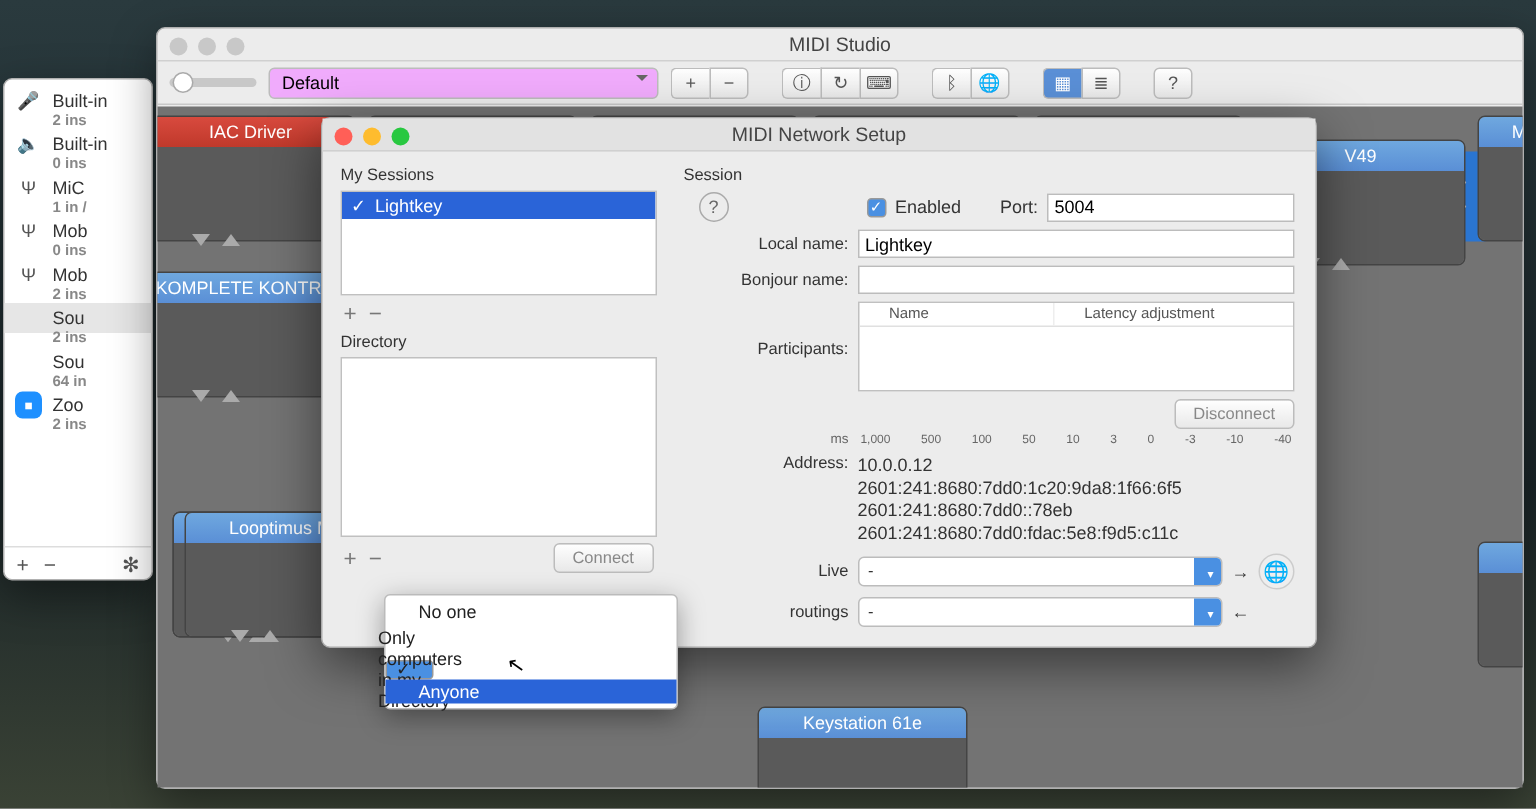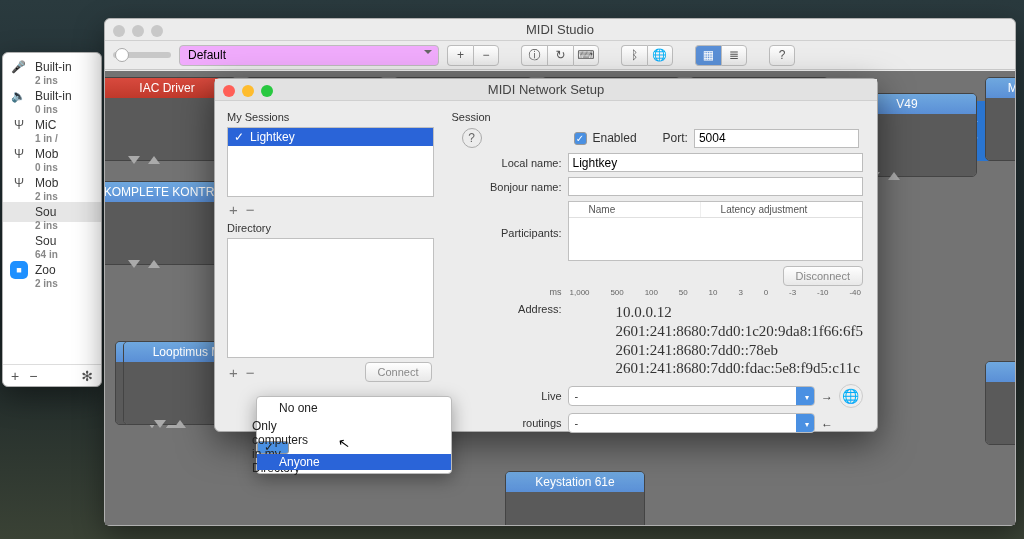--- a/index.html
+++ b/index.html
@@ -59,21 +59,21 @@
   .row label.r { width:110px; text-align:right; font-size:11px; }
   .txt-in { background:#fff; border:1px solid #bcbcbc; height:19px; padding:0 4px; font-size:12px; flex:1; }
   .txt-in.sm { flex:0 0 60px; }
   .chk { width:13px; height:13px; border:1px solid #999; border-radius:3px; background:#4a90e2; display:inline-flex; align-items:center; justify-content:center; color:#fff; font-size:10px; }
   .part-tbl { background:#fff; border:1px solid #c0c0c0; height:60px; flex:1; }
   .part-tbl .th { display:flex; border-bottom:1px solid #e0e0e0; }
   .part-tbl .th span{ font-size:10px; padding:2px 20px; color:#555; }
   .part-tbl .th span:first-child{width:45%; border-right:1px solid #eee;}
   .lat-bar { flex:1; height:14px; background:#000; }
   .ticks { display:flex; justify-content:space-between; font-size:8px; color:#666; padding:0 2px; }
-  .addr { font-size:15px; font-family:Liberation Serif, serif; line-height:1.25; color:#333;margin-left:48px; }
+  .addr { font-size:12px; font-family:Liberation Sans, sans-serif; line-height:1.25; color:#333; }
   .sel-dd { flex:1; height:20px; background:#fff; border:1px solid #bcbcbc; border-radius:4px; position:relative; font-size:11px; padding:0 6px; display:flex; align-items:center; }
   .sel-dd::after{content:"";position:absolute;right:0;top:0;width:18px;height:100%;background:#4a90e2;border-radius:0 3px 3px 0;}
   .sel-dd .caret{position:absolute;right:5px;top:6px;color:#fff;font-size:8px;z-index:1;}
   .globe { width:24px;height:24px;background:#eee;border:1px solid #ccc;border-radius:50%;display:flex;align-items:center;justify-content:center;font-size:14px; }
   .help-circ{width:20px;height:20px;border:1px solid #aaa;border-radius:50%;display:flex;align-items:center;justify-content:center;font-size:12px;color:#666;}
 
   
   .popup { position:absolute; left:256px; top:396px; width:196px; background:#fff; border:1px solid #bbb; border-radius:4px; box-shadow:0 5px 18px rgba(0,0,0,.35); z-index:50; padding:3px 0; }
   .popup .opt { font-size:12px; padding:1px 8px 1px 22px; position:relative; color:#222; }
   .popup .opt.chk::before{content:"✓";position:absolute;left:6px;}

